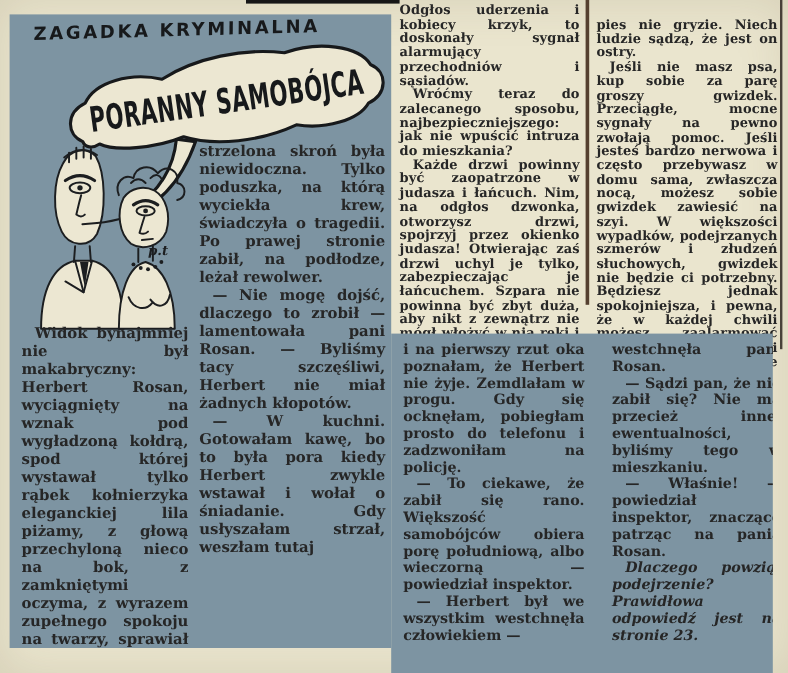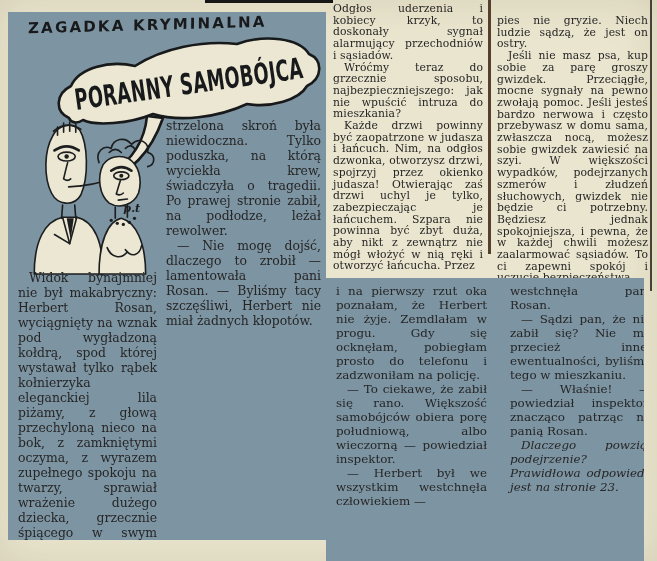--- a/index.html
+++ b/index.html
@@ -32,21 +32,21 @@
     font-weight:bold;font-size:29px;fill:#17191b;letter-spacing:.5px;
   }
   .illus{position:absolute;left:16px;top:102px;width:142px;height:160px;overflow:visible;}
   .illus .ln{fill:none;stroke:#1c1e20;stroke-width:1.6;stroke-linecap:round;stroke-linejoin:round;}
   .illus .th{stroke-width:2.6;}
   .illus .cream{fill:var(--cream,#ece7d2);stroke:#1c1e20;stroke-width:1.6;stroke-linejoin:round;}
   .illus .dark{fill:#1c1e20;stroke:none;}
   .sig{font-family:"DejaVu Serif",serif;font-style:italic;font-weight:bold;font-size:11px;fill:#1c1e20;}
 
   .col{position:absolute;text-align:justify;}
-  .col .para{margin:0;text-indent:11px;}
+  .col .para{margin:0;text-indent:11px;font-weight:bold;}
   .cont p:first-child{text-indent:0;}
 
   .colL1{left:10px;top:258px;width:139px;font-size:12.4px;line-height:15px;}
   .colL2{left:158px;top:106px;width:155px;font-size:12.4px;line-height:15px;}
 
   .tr{font-size:10.8px;line-height:11.7px;letter-spacing:.1px;}
   .colTR1{left:333px;top:3px;width:150px;}
   .colTR2{left:497px;top:3px;width:151px;margin-top:12px;}
 
   .colBR1{left:10px;top:6px;width:151px;font-size:11.9px;line-height:14px;}
@@ -112,26 +112,27 @@
       </g>
       <text class="sig" x="98" y="97">p.t</text>
     </svg>
 
     <div class="col colL1">
         <p class="para">Widok bynajmniej nie był makabryczny: Herbert Rosan, wyciągnięty na wznak pod wygładzoną kołdrą, spod której wystawał tylko rąbek kołnierzyka eleganckiej lila piżamy, z głową przechyloną nieco na bok, z zamkniętymi oczyma, z wyrazem zupełnego spokoju na twarzy, sprawiał wrażenie dużego dziecka, grzecznie śpiącego w swym łóżku. Prze-</p>
       </div>
     <div class="col colL2 cont">
         <p class="para">strzelona skroń była niewidoczna. Tylko poduszka, na którą wyciekła krew, świadczyła o tragedii. Po prawej stronie zabił, na podłodze, leżał rewolwer.</p>
         <p class="para">— Nie mogę dojść, dlaczego to zrobił — lamentowała pani Rosan. — Byliśmy tacy szczęśliwi, Herbert nie miał żadnych kłopotów.</p>
+        <p class="para">— W kuchni. Gotowałam kawę, bo to była pora kiedy Herbert zwykle wstawał i wołał o śniadanie. Gdy usłyszałam strzał, weszłam tutaj</p>
       </div>
   </section>
 
   <div class="col colTR1 tr cont">
       <p class="para">Odgłos uderzenia i kobiecy krzyk, to doskonały sygnał alarmujący przechodniów i sąsiadów.</p>
-      <p class="para">Wróćmy teraz do grzecznie sposobu, najbezpieczniejszego: jak nie wpuścić intruza do mieszkania?</p>
+      <p class="para">Wróćmy teraz do zalecanego sposobu, najbezpieczniejszego: jak nie wpuścić intruza do mieszkania?</p>
       <p class="para">Każde drzwi powinny być zaopatrzone w judasza i łańcuch. Nim, na odgłos dzwonka, otworzysz drzwi, spojrzyj przez okienko judasza! Otwierając zaś drzwi uchyl je tylko, zabezpieczając je łańcuchem. Szpara nie powinna być zbyt duża, aby nikt z zewnątrz nie mógł włożyć w nią ręki i otworzyć łańcucha. Przez</p>
     </div>
   <div class="col colTR2 tr cont">
       <p class="para">pies nie gryzie. Niech ludzie sądzą, że jest on ostry.</p>
       <p class="para">Jeśli nie masz psa, kup sobie za parę groszy gwizdek. Przeciągłe, mocne sygnały na pewno zwołają pomoc. Jeśli jesteś bardzo nerwowa i często przebywasz w domu sama, zwłaszcza nocą, możesz sobie gwizdek zawiesić na szyi. W większości wypadków, podejrzanych szmerów i złudzeń słuchowych, gwizdek nie będzie ci potrzebny. Będziesz jednak spokojniejsza, i pewna, że w każdej chwili możesz zaalarmować sąsiadów. To ci zapewni spokój i uczucie bezpieczeństwa.</p>
     </div>
   <div class="vrule rule-mid"></div>
   <div class="vrule rule-edge"></div>
 
   <section class="panel panel-br">

